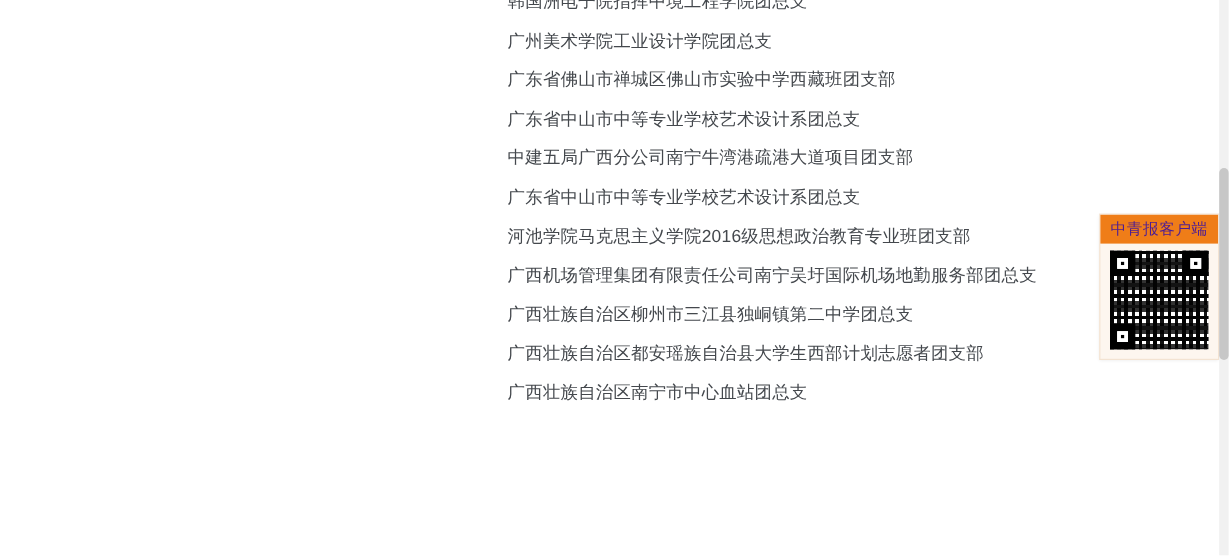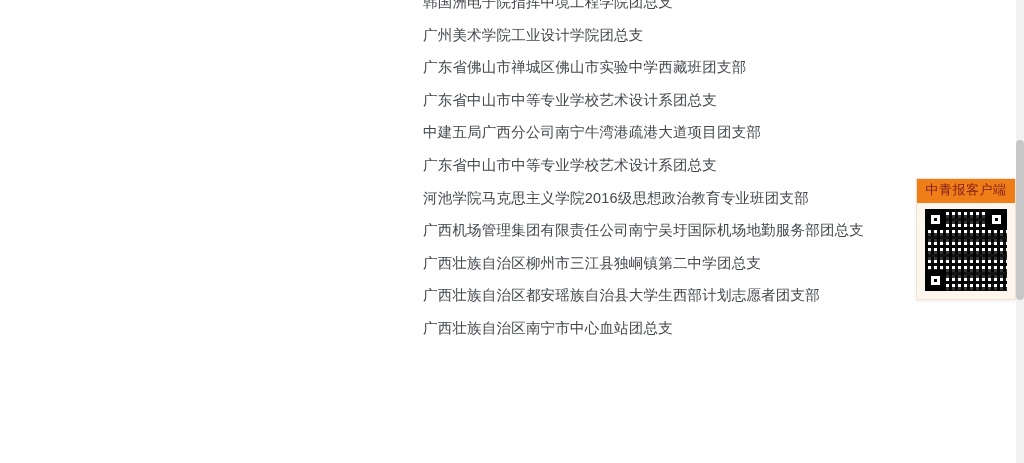--- a/index.html
+++ b/index.html
@@ -51,27 +51,26 @@
     right: 8px;
     top: 178px;
     width: 98px;
     background: #fdf6ef;
     border: 1px solid #f3e3d2;
     box-shadow: 0 1px 3px rgba(0,0,0,0.08);
     text-align: center;
   }
   #qr-title {
     background: #ef7d18;
-    color: #7f1d1d;
+    color: #4c1d95;
     font-size: 13px;
     line-height: 24px;
     height: 24px;
     letter-spacing: 0.5px;
     white-space: nowrap;
-    font-family: Liberation Mono, monospace;
   }
   #qr-code-wrap {
     padding: 6px 0 8px 0;
   }
   #qr-code {
     width: 82px;
     height: 82px;
     margin: 0 auto;
     background-color: #ffffff;
     

